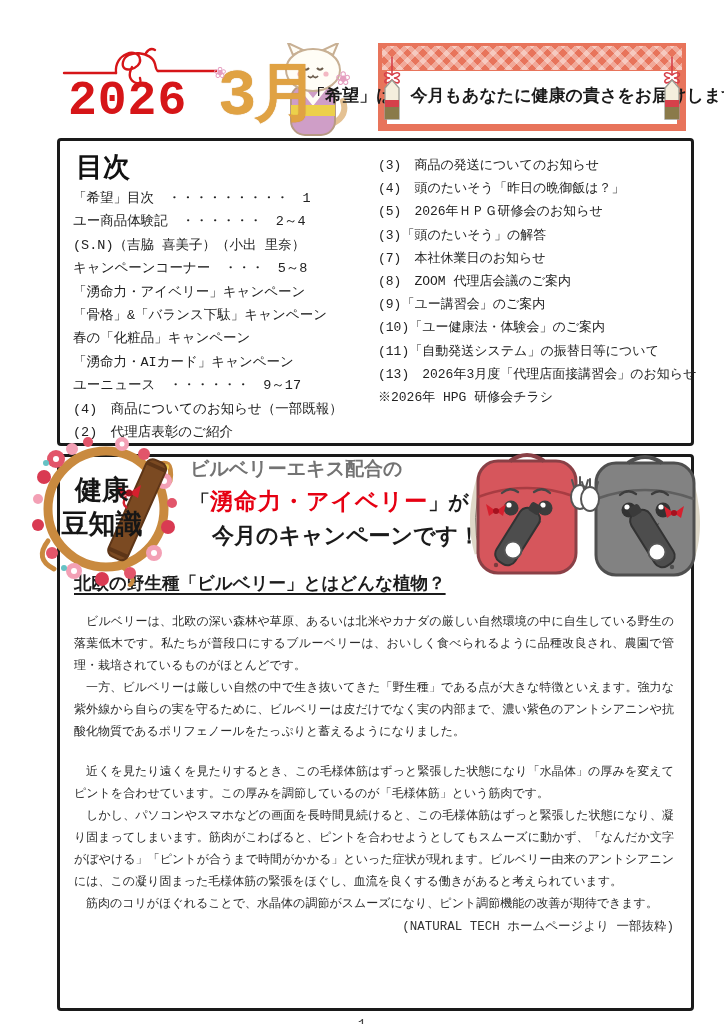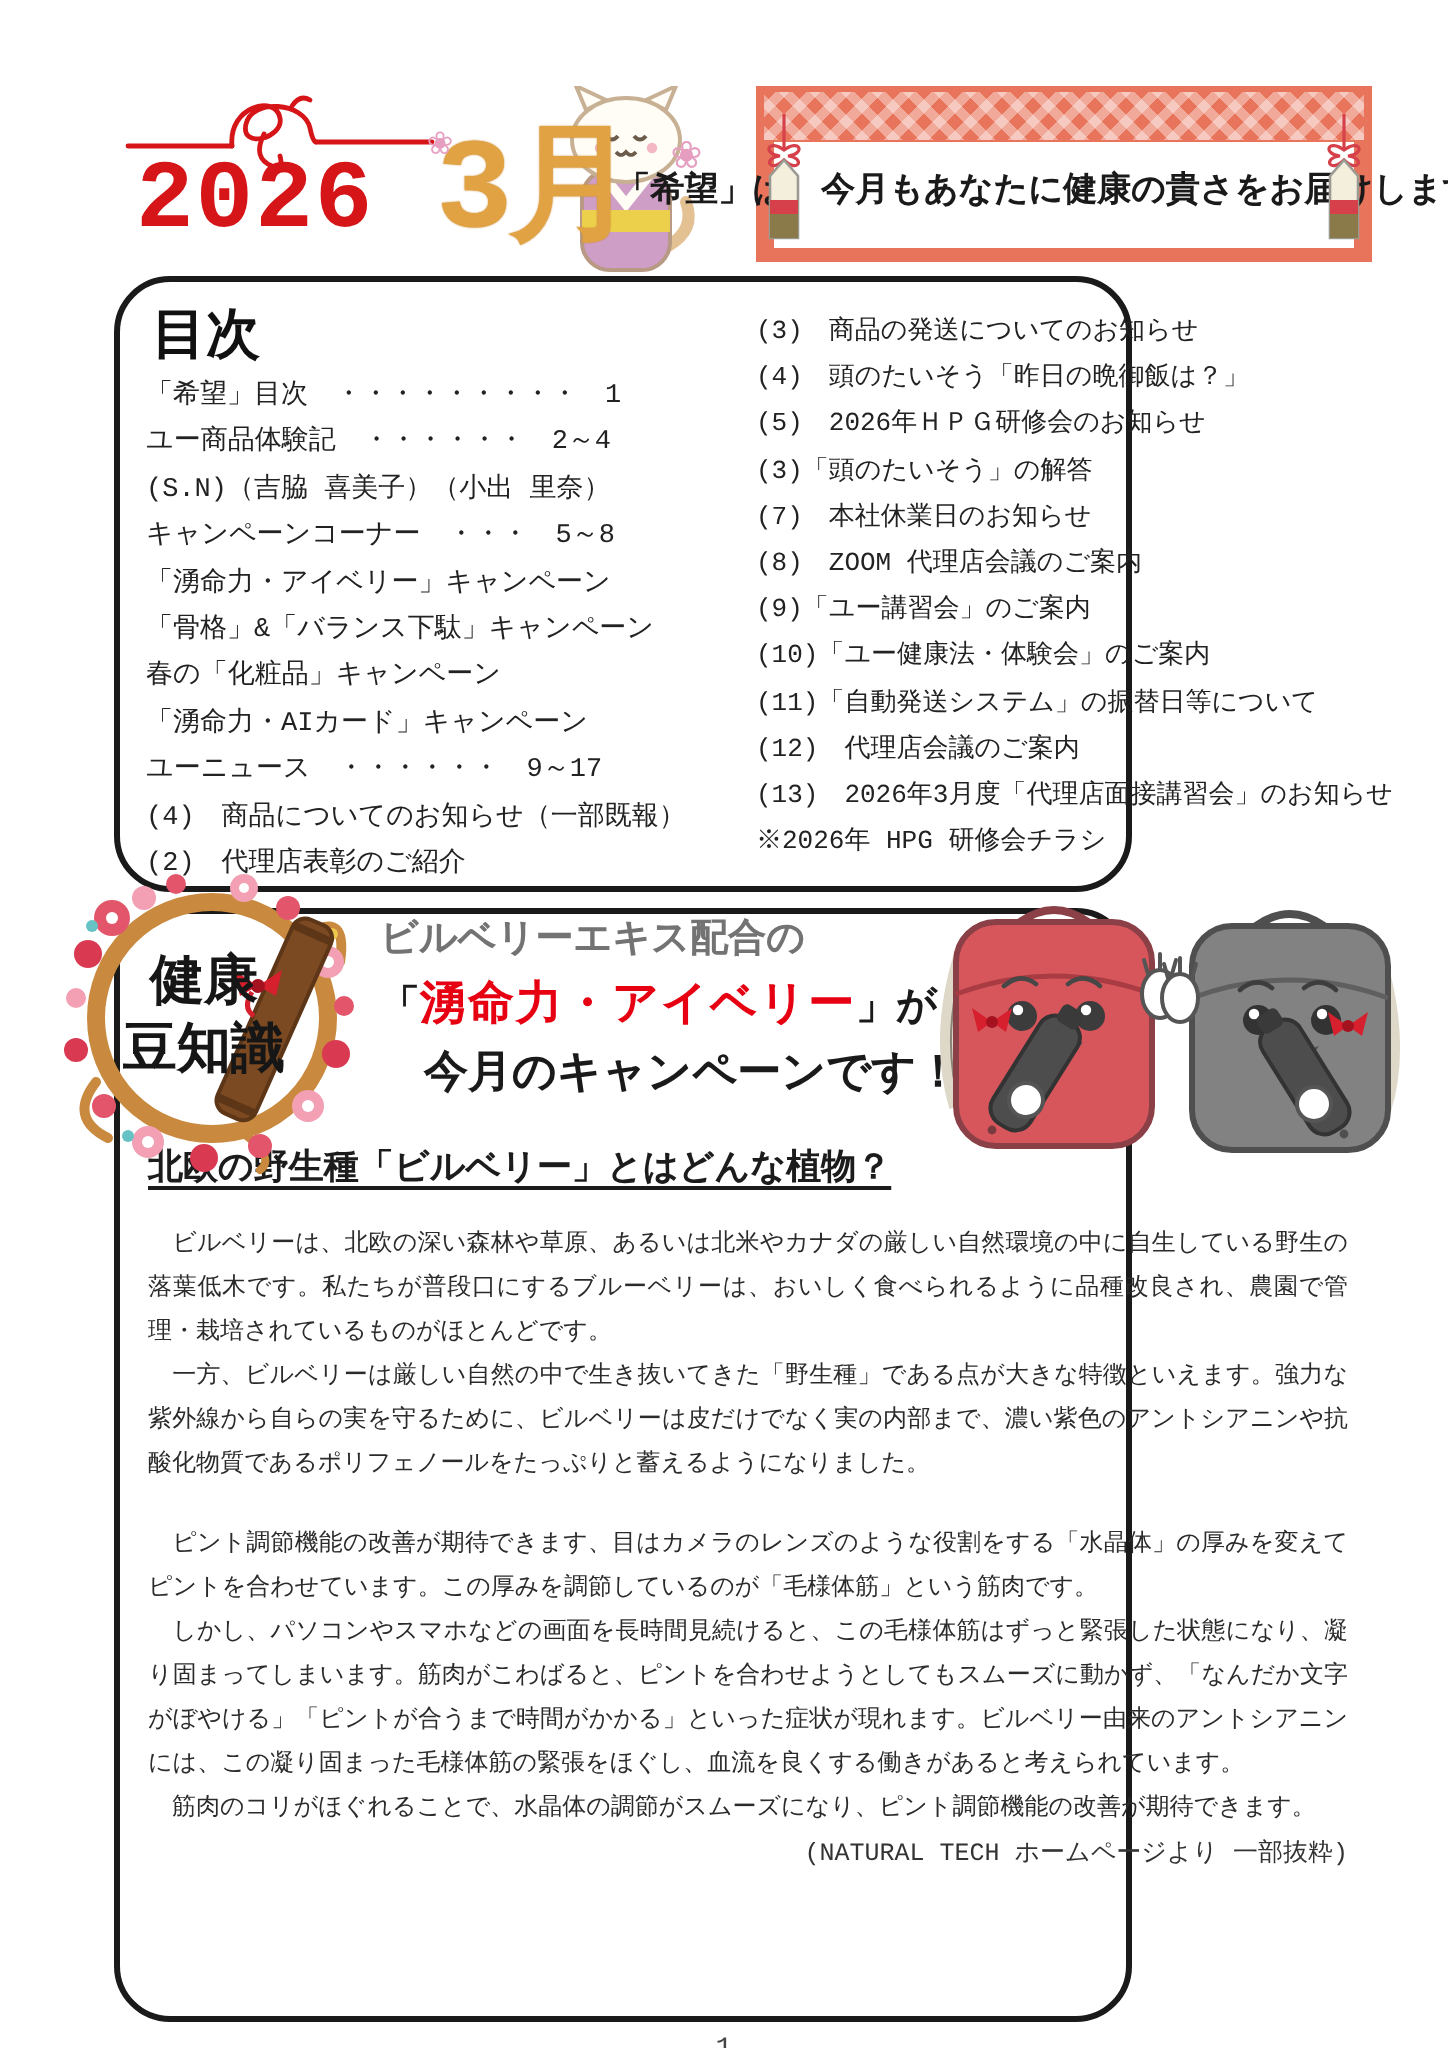--- a/index.html
+++ b/index.html
@@ -37,22 +37,22 @@
     position:absolute;left:9px;right:9px;top:28px;bottom:7px;background:#ffffff;
     display:flex;justify-content:center;align-items:center;
   }
   .banner-line{font-size:17px;font-weight:800;color:#1a1a1a;line-height:1.55;white-space:nowrap;}
   .tassel{position:absolute;top:14px;z-index:2;}
   .tassel.left{left:2px;}
   .tassel.right{right:2px;}
 
   
   .round-box{
-    position:absolute;left:57px;width:509px;background:#ffffff;
-    border:3px solid #1a1a1a;border-radius:28px;box-sizing:border-box;
+    position:absolute;left:57px;width:637px;background:#ffffff;
+    border:3px solid #1a1a1a;border-radius:4px;box-sizing:border-box;
   }
   .toc-box{top:107px;height:308px;z-index:0;}
   .main-box{top:423px;height:557px;z-index:0;}
 
   .toc-title{position:absolute;left:16px;top:8px;font-size:27px;font-weight:900;color:#111;}
   .toc-col{position:absolute;top:0;}
   .toc-col.leftcol{left:13px;top:46px;width:302px;}
   .toc-col.rightcol{left:318px;top:13px;width:308px;}
   .toc-item{font-size:13.5px;line-height:23.4px;white-space:nowrap;color:#222;}
   .toc-col.rightcol .toc-item{font-size:13px;line-height:23.2px;}
@@ -157,21 +157,20 @@
     <div class="toc-col rightcol">
       <div class="toc-item">(3)　商品の発送についてのお知らせ</div>
       <div class="toc-item">(4)　頭のたいそう「昨日の晩御飯は？」</div>
       <div class="toc-item">(5)　2026年ＨＰＧ研修会のお知らせ</div>
       <div class="toc-item">(3)「頭のたいそう」の解答</div>
       <div class="toc-item">(7)　本社休業日のお知らせ</div>
       <div class="toc-item">(8)　ZOOM 代理店会議のご案内</div>
       <div class="toc-item">(9)「ユー講習会」のご案内</div>
       <div class="toc-item">(10)「ユー健康法・体験会」のご案内</div>
       <div class="toc-item">(11)「自動発送システム」の振替日等について</div>
-      <div class="toc-item">(12)　代理店会議のご案内</div>
       <div class="toc-item">(13)　2026年3月度「代理店面接講習会」のお知らせ</div>
       <div class="toc-item">※2026年 HPG 研修会チラシ</div>
     </div>
   </div>
 
   <div class="round-box main-box"></div>
 
   <svg class="wreath" width="162" height="164" viewBox="0 0 162 164">
     <circle cx="80" cy="82" r="58" fill="none" stroke="#c98a3f" stroke-width="9"></circle>
     <path d="M22,114 Q8,132 28,142" fill="none" stroke="#c98a3f" stroke-width="5" stroke-linecap="round"></path>
@@ -280,21 +279,21 @@
         <ellipse cx="2" cy="54" rx="9" ry="12" fill="#ffffff" stroke="#555" stroke-width="2"></ellipse>
         <path d="M-4,44 l-2,-7 M2,42 l0,-8 M8,44 l2,-7" stroke="#555" stroke-width="2" fill="none" stroke-linecap="round"></path>
       </g>
     </g>
   </svg>
 
   <div class="article">
     <h2 class="article-heading">北欧の野生種「ビルベリー」とはどんな植物？</h2>
     <p>　ビルベリーは、北欧の深い森林や草原、あるいは北米やカナダの厳しい自然環境の中に自生している野生の落葉低木です。私たちが普段口にするブルーベリーは、おいしく食べられるように品種改良され、農園で管理・栽培されているものがほとんどです。</p>
     <p>　一方、ビルベリーは厳しい自然の中で生き抜いてきた「野生種」である点が大きな特徴といえます。強力な紫外線から自らの実を守るために、ビルベリーは皮だけでなく実の内部まで、濃い紫色のアントシアニンや抗酸化物質であるポリフェノールをたっぷりと蓄えるようになりました。</p>
-    <p class="p-gap">　ピント調節機能の改善が期待できます、目はカメラのレンズのような役割をする「水晶体」の厚みを変えてピントを合わせています。この厚みを調節しているのが「毛様体筋」という筋肉です。</p>
+    <p class="p-gap">　近くを見たり遠くを見たりするとき、この毛様体筋はずっと緊張した状態になり「水晶体」の厚みを変えてピントを合わせています。この厚みを調節しているのが「毛様体筋」という筋肉です。</p>
     <p>　しかし、パソコンやスマホなどの画面を長時間見続けると、この毛様体筋はずっと緊張した状態になり、凝り固まってしまいます。筋肉がこわばると、ピントを合わせようとしてもスムーズに動かず、「なんだか文字がぼやける」「ピントが合うまで時間がかかる」といった症状が現れます。ビルベリー由来のアントシアニンには、この凝り固まった毛様体筋の緊張をほぐし、血流を良くする働きがあると考えられています。</p>
     <p>　筋肉のコリがほぐれることで、水晶体の調節がスムーズになり、ピント調節機能の改善が期待できます。</p>
     <div class="citation">(NATURAL TECH ホームページより 一部抜粋)</div>
   </div>
 
   <div class="page-number">1</div>
 
 </div>
 
 </body></html>

